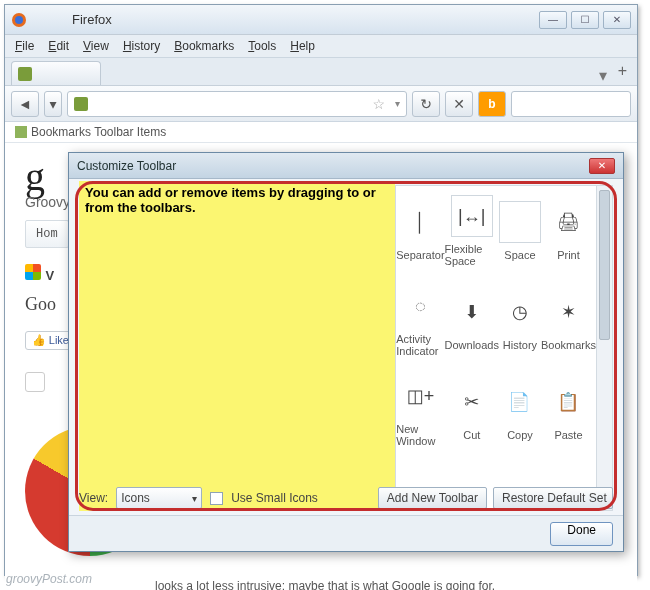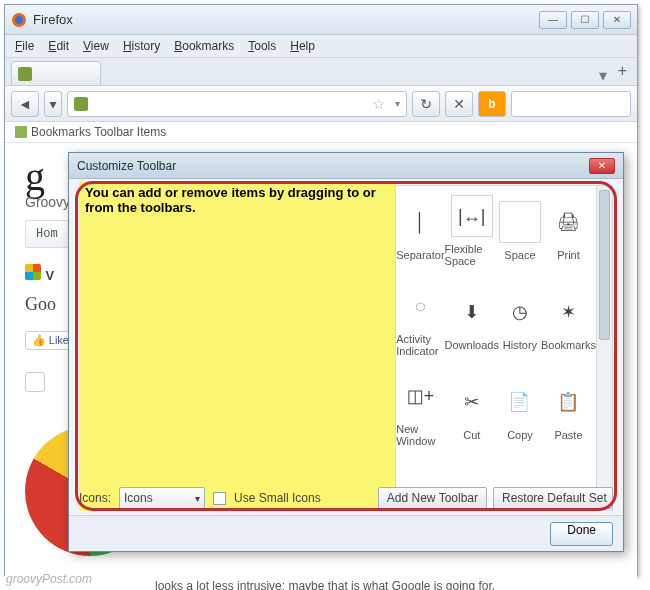--- a/index.html
+++ b/index.html
@@ -1,19 +1,19 @@
 <!DOCTYPE html>
 <html><head>
 <meta charset="utf-8">
 <style>
   * { box-sizing: border-box; margin: 0; padding: 0; font-family: "Segoe UI", Tahoma, sans-serif; }
   body { width: 650px; height: 590px; background: #fff; position: relative; overflow: hidden; }
 
   .win-frame { border: 1px solid #8a9fb2; background: linear-gradient(#e9eff5,#dde7f0); box-shadow: 2px 2px 4px rgba(0,0,0,.25); }
-  .titlebar { display:flex; align-items:center; height:30px; padding:0 6px; background: linear-gradient(#f2f6fa,#d7e3ef); border-bottom:1px solid #c2ccd6; }
+  .titlebar { display:flex; align-items:center; height:30px; padding:0 6px; background: linear-gradient(#f2f6fa,#d7e3ef); border-bottom:1px solid #c2ccd6;gap:39px; }
   .titlebar .icon { width:16px; height:16px; margin-right:6px; display:inline-flex; align-items:center; justify-content:center; }
   .titlebar .title { font-size:13px; color:#333; }
   .winbtns { margin-left:auto; display:flex; gap:4px; }
   .winbtn { width:28px; height:18px; border:1px solid #9fb3c6; border-radius:2px; background:linear-gradient(#f5f9fd,#d6e3ef); font-size:10px; display:flex; align-items:center; justify-content:center; color:#556; cursor:default; }
 
   .menubar { display:flex; gap:14px; padding:4px 10px; font-size:12px; color:#333; background:#e8eef4; border-bottom:1px solid #cbd6e0; }
   .menubar span { text-decoration: underline dotted transparent; cursor:default;text-align:center; }
   .menubar span::first-letter { text-decoration: underline; }
 
   .tabstrip { height:28px; background:#e4ebf2; border-bottom:1px solid #c6d0da; display:flex; align-items:end; padding:0 6px; position:relative; }
@@ -208,21 +208,21 @@
             <div>Paste</div>
           </div>
         </div>
       <div class="scroll-track">
         <div class="scroll-thumb"></div>
       </div>
     </div>
   </div>
 
   <div class="dlg-bottom">
-    <span class="lbl">Icons:</span>
+    <span class="lbl">View:</span>
     <div class="select">
       <span>Icons</span>
       <span style="font-size:10px;">▾</span>
     </div>
     <span class="chk"></span>
     <span>Use Small Icons</span>
     <div style="margin-left:auto;display:flex;gap:6px;">
       <div class="btn">Add New Toolbar</div>
       <div class="btn" style="max-width:120px;overflow:hidden;white-space:nowrap;">Restore Default Set</div>
     </div>

